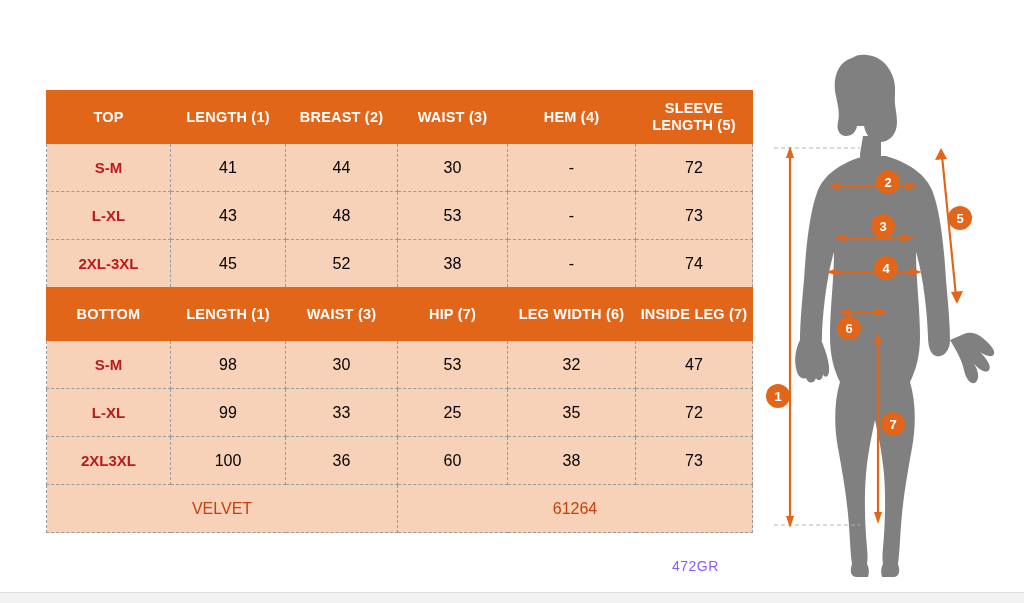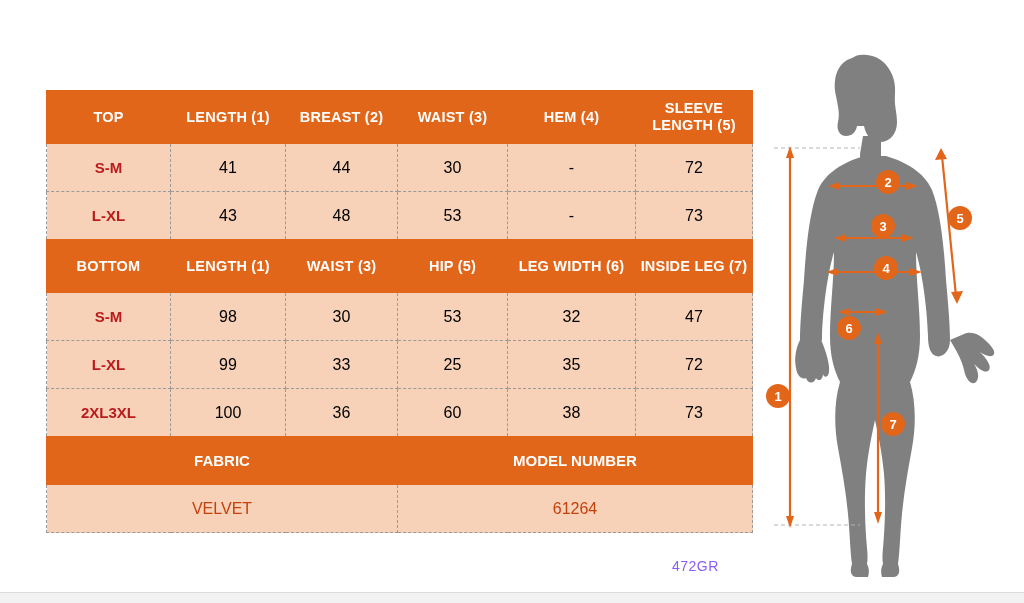--- a/index.html
+++ b/index.html
@@ -148,26 +148,34 @@
         <td class="val">72</td>
       </tr>
       <tr>
         <td class="rowlabel">L-XL</td>
         <td class="val">43</td>
         <td class="val">48</td>
         <td class="val">53</td>
         <td class="val">-</td>
         <td class="val">73</td>
       </tr>
+      <tr>
+        <td class="rowlabel">2XL-3XL</td>
+        <td class="val">45</td>
+        <td class="val">52</td>
+        <td class="val">38</td>
+        <td class="val">-</td>
+        <td class="val">74</td>
+      </tr>
 
       <tr class="header-row">
         <td class="hdr">BOTTOM</td>
         <td class="hdr">LENGTH (1)</td>
         <td class="hdr">WAIST (3)</td>
-        <td class="hdr">HIP (5)</td>
+        <td class="hdr">HIP (7)</td>
         <td class="hdr">LEG WIDTH (6)</td>
         <td class="hdr">INSIDE LEG (7)</td>
       </tr>
 
       <tr>
         <td class="rowlabel">S-M</td>
         <td class="val">98</td>
         <td class="val">30</td>
         <td class="val">53</td>
         <td class="val">32</td>
@@ -184,24 +192,20 @@
       <tr>
         <td class="rowlabel">2XL3XL</td>
         <td class="val">100</td>
         <td class="val">36</td>
         <td class="val">60</td>
         <td class="val">38</td>
         <td class="val">73</td>
       </tr>
 
       <tr>
-        <td class="fabric-hdr" colspan="3">FABRIC</td>
-        <td class="model-hdr" colspan="3">MODEL NUMBER</td>
-      </tr>
-      <tr>
         <td class="fabric-val" colspan="3">VELVET</td>
         <td class="model-val" colspan="3">61264</td>
       </tr>
     </tbody>
   </table>
 
   <div id="code-label">472GR</div>
 
   <div id="figure-area">
     <svg width="250" height="540" viewBox="0 0 250 540" xmlns="http://www.w3.org/2000/svg">

